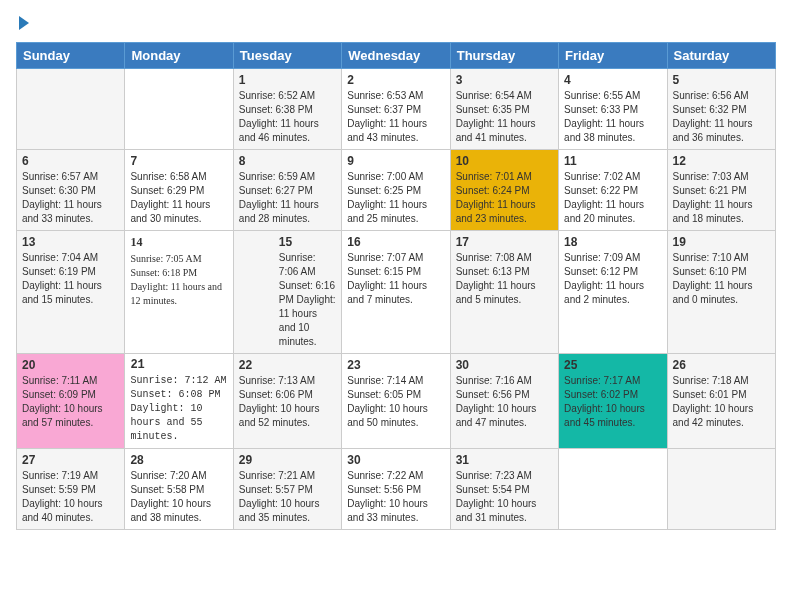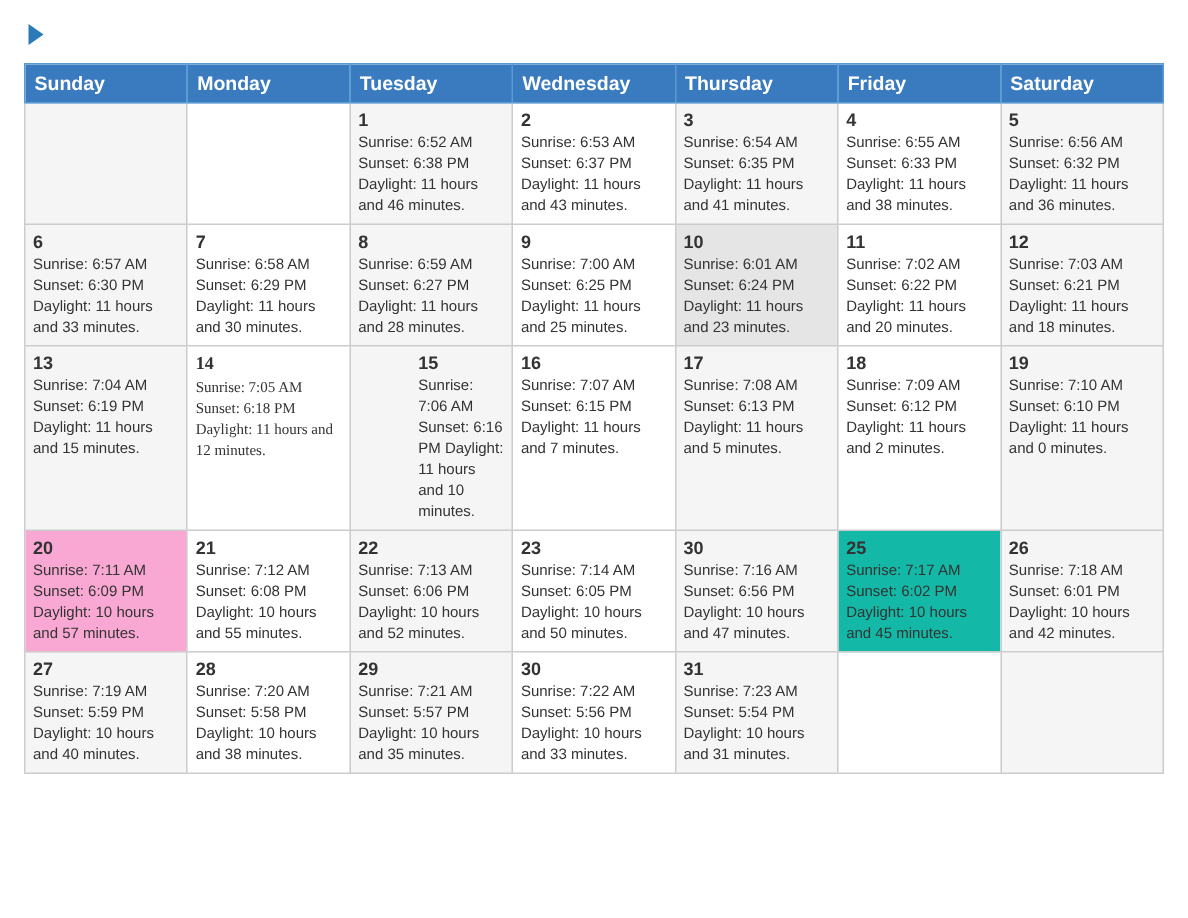--- a/index.html
+++ b/index.html
@@ -173,23 +173,23 @@
           <div class="day-info">Sunrise: 6:59 AM
 Sunset: 6:27 PM
 Daylight: 11 hours and 28 minutes.</div>
         </td>
         <td style="background-color: rgb(255, 255, 255);">
           <span class="day-num">9</span>
           <div class="day-info">Sunrise: 7:00 AM
 Sunset: 6:25 PM
 Daylight: 11 hours and 25 minutes.</div>
         </td>
-        <td style="background-color: #e5e5e5;">
+        <td style="background-color: #eab308;">
           <span class="day-num">10</span>
-          <div class="day-info">Sunrise: 6:01 AM
+          <div class="day-info">Sunrise: 7:01 AM
 Sunset: 6:24 PM
 Daylight: 11 hours and 23 minutes.</div>
         </td>
         <td style="background-color: rgb(255, 255, 255);">
           <span class="day-num">11</span>
           <div class="day-info">Sunrise: 7:02 AM
 Sunset: 6:22 PM
 Daylight: 11 hours and 20 minutes.</div>
         </td>
         <td style="background-color: rgb(245, 245, 245);">
@@ -243,21 +243,21 @@
 Daylight: 11 hours and 0 minutes.</div>
         </td>
       </tr>
       <tr>
         <td style="background-color: #f9a8d4;">
           <span class="day-num">20</span>
           <div class="day-info">Sunrise: 7:11 AM
 Sunset: 6:09 PM
 Daylight: 10 hours and 57 minutes.</div>
         </td>
-        <td style="background-color: rgb(255, 255, 255);">
+        <td style="background-color: rgb(255, 255, 255); font-family: Liberation Mono, monospace;">
           <span class="day-num">21</span>
           <div class="day-info">Sunrise: 7:12 AM
 Sunset: 6:08 PM
 Daylight: 10 hours and 55 minutes.</div>
         </td>
         <td style="background-color: rgb(245, 245, 245);">
           <span class="day-num">22</span>
           <div class="day-info">Sunrise: 7:13 AM
 Sunset: 6:06 PM
 Daylight: 10 hours and 52 minutes.</div>

